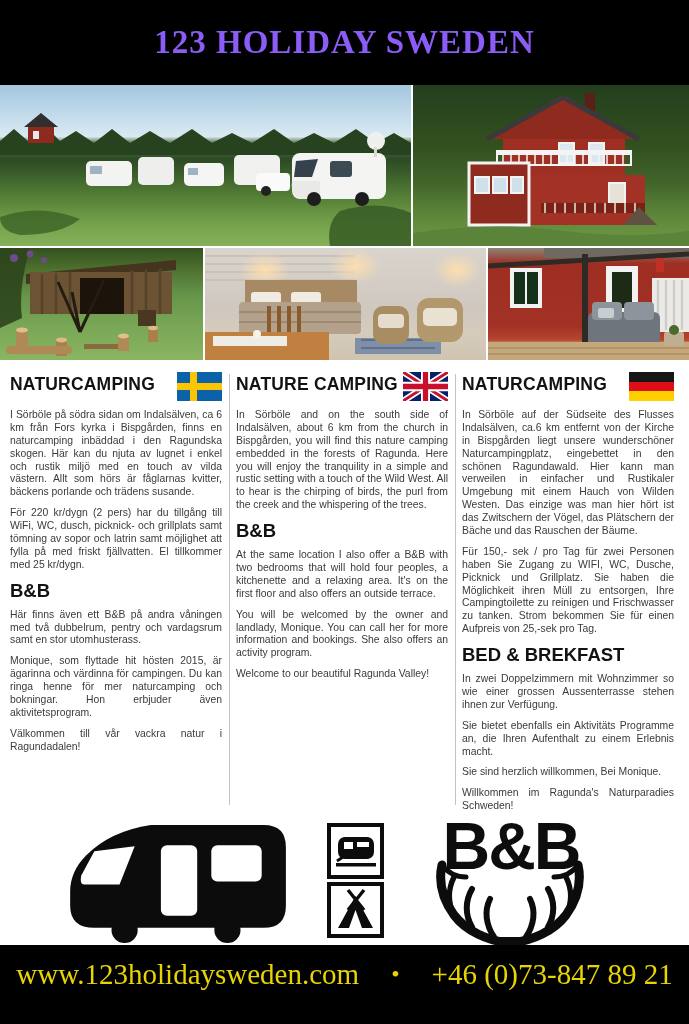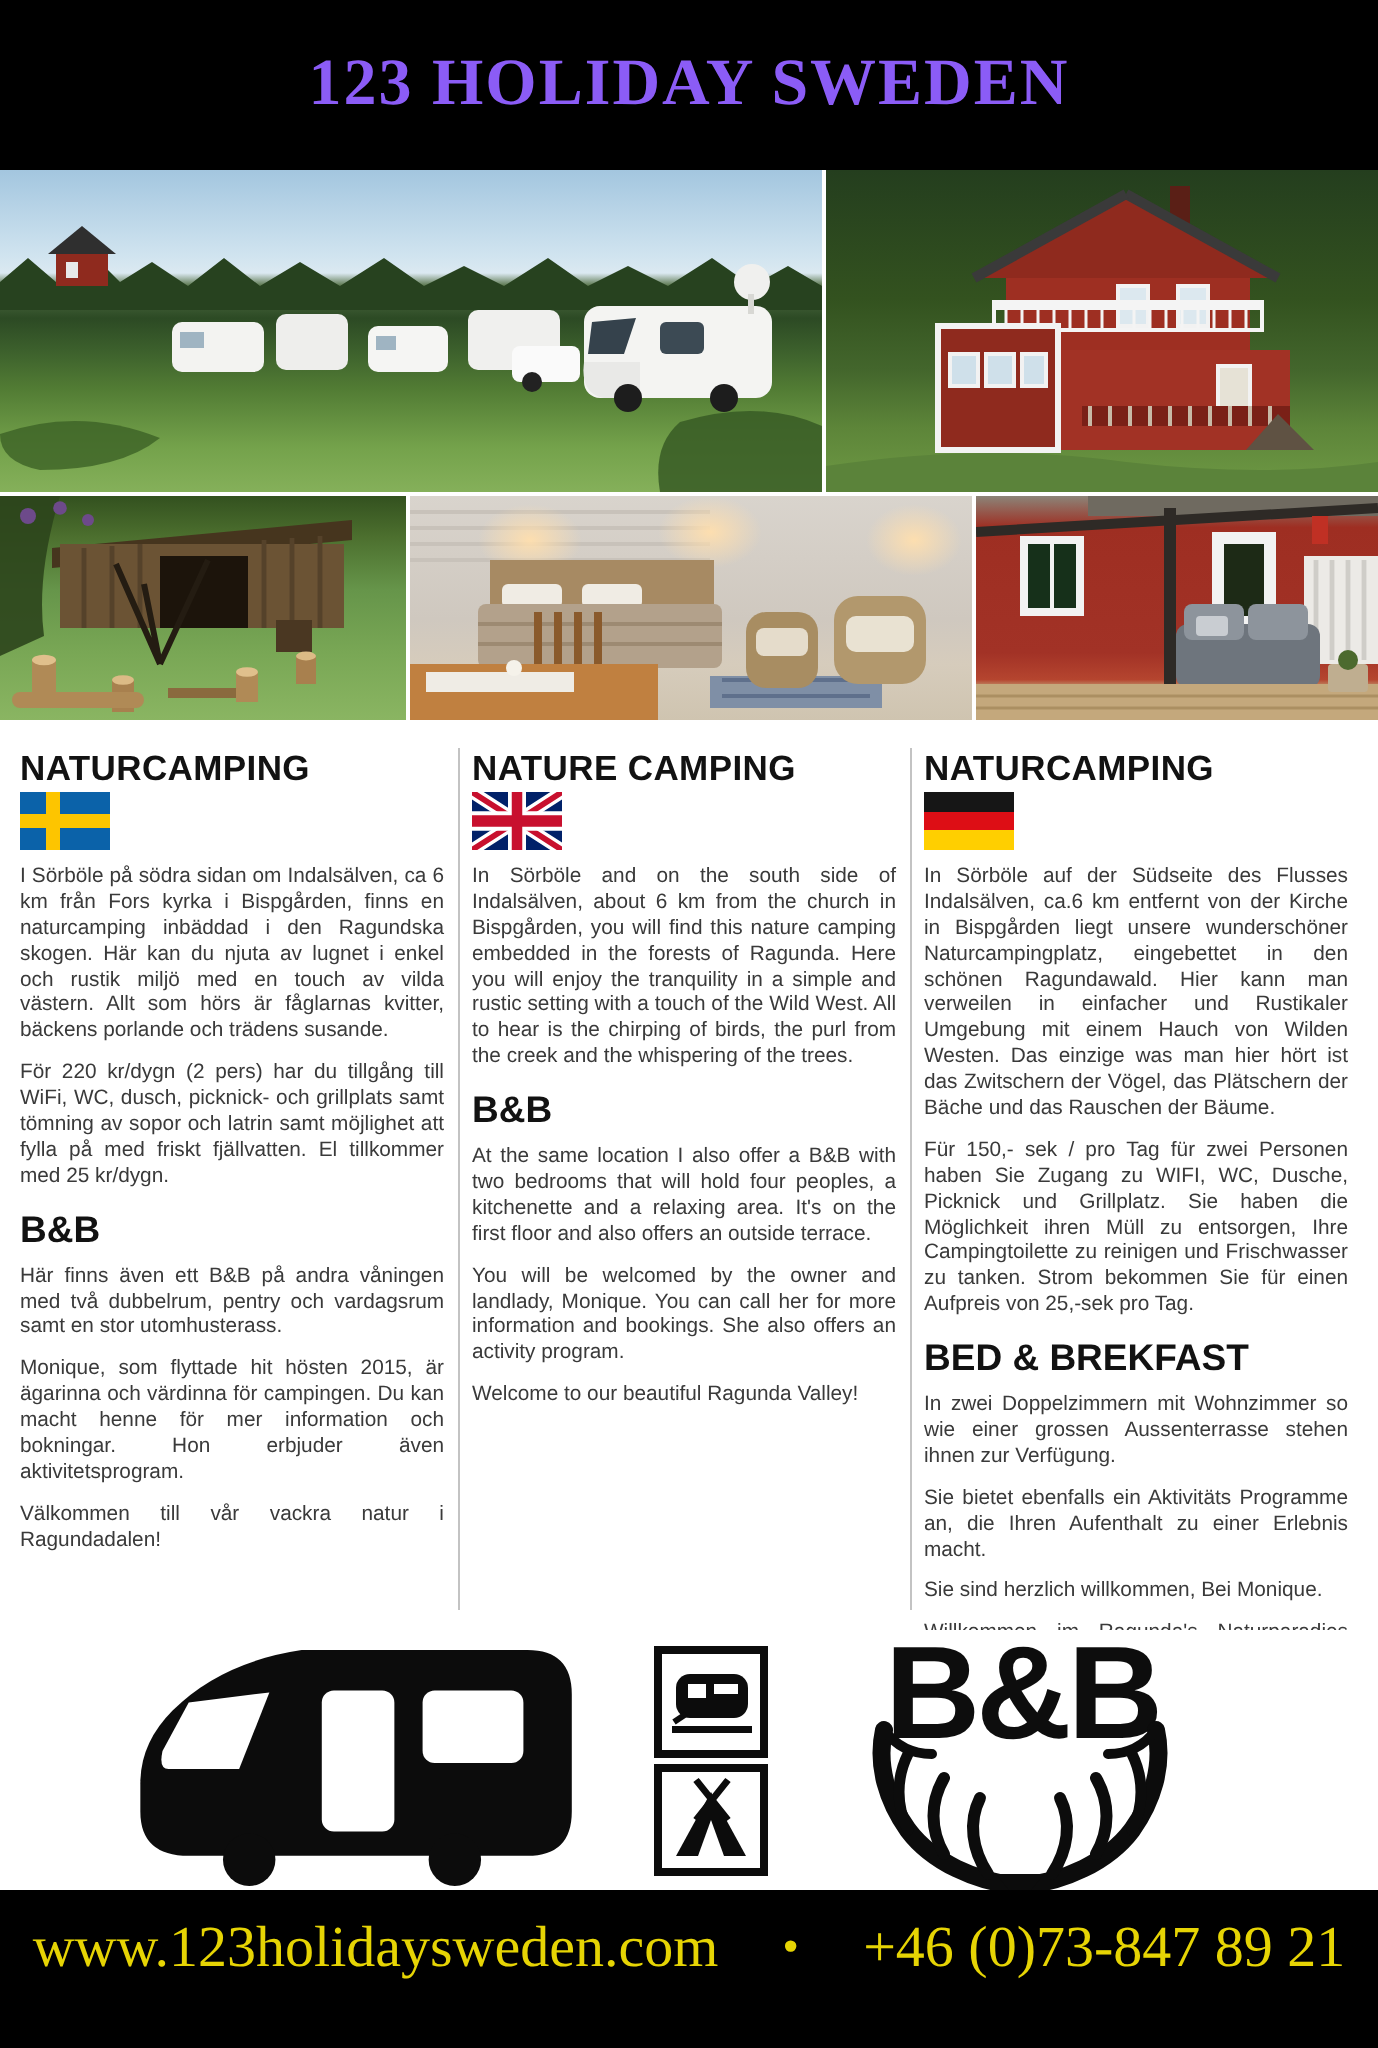--- a/index.html
+++ b/index.html
@@ -31,21 +31,21 @@
     background:linear-gradient(180deg,#d9d4cd 0%,#cfc8bf 55%,#d6ccbc 75%,#cfc4b0 100%);}
   #photoE{left:488px;top:163px;width:201px;height:112px;
     background:linear-gradient(180deg,#8c8478 0%,#9e2e22 14%,#a23226 70%,#b5452f 82%,#c4a87c 86%,#cdb289 100%);}
   
   .content{
     position:absolute;top:360px;left:0;width:689px;height:455px;background:#fff;
     display:flex;box-sizing:border-box;padding:11px 8px 0 10px;
   }
   .col{width:212px;flex:none;}
   .vdivider{width:1px;background:#c3c3c3;margin:3px 6px 10px 7px;flex:none;}
-  .col-head{display:flex;justify-content:space-between;align-items:flex-start;margin-bottom:8px;flex-direction:column;}
+  .col-head{display:flex;justify-content:space-between;align-items:flex-start;margin-bottom:8px;}
   .col-head h2{margin:3px 0 0;font-size:17.5px;font-weight:bold;color:#121212;letter-spacing:0.2px;}
   .col p{margin:0 0 8px;font-size:10.4px;line-height:1.24;text-align:justify;color:#3a3a3a;}
   .col h3{margin:5px 0 7px;font-size:18.5px;font-weight:bold;color:#121212;}
   
   .flag{width:45px;height:29px;position:relative;flex:none;margin-top:1px;}
   .flag-se{background:#0b62a9;}
   .flag-se .h{position:absolute;left:0;top:11px;width:100%;height:7px;background:#fdc500;}
   .flag-se .v{position:absolute;left:13px;top:0;width:7px;height:100%;background:#fdc500;}
   .flag-de .s1{height:34%;background:#161616;}
   .flag-de .s2{height:33%;background:#dd0e15;}
@@ -214,21 +214,21 @@
       <h2>NATURCAMPING</h2>
       <div class="flag flag-se">
           <div class="h"></div>
           <div class="v"></div>
         </div>
     </div>
     <p>I Sörböle på södra sidan om Indalsälven, ca 6 km från Fors kyrka i Bispgården, finns en naturcamping inbäddad i den Ragundska skogen. Här kan du njuta av lugnet i enkel och rustik miljö med en touch av vilda västern. Allt som hörs är fåglarnas kvitter, bäckens porlande och trädens susande.</p>
     <p>För 220 kr/dygn (2 pers) har du tillgång till WiFi, WC, dusch, picknick- och grillplats samt tömning av sopor och latrin samt möjlighet att fylla på med friskt fjällvatten. El tillkommer med 25 kr/dygn.</p>
     <h3>B&amp;B</h3>
     <p>Här finns även ett B&amp;B på andra våningen med två dubbelrum, pentry och vardagsrum samt en stor utomhusterass.</p>
-    <p>Monique, som flyttade hit hösten 2015, är ägarinna och värdinna för campingen. Du kan macht henne för mer information och bokningar. Hon erbjuder även aktivitetsprogram.</p>
+    <p>Monique, som flyttade hit hösten 2015, är ägarinna och värdinna för campingen. Du kan ringa henne för mer naturcamping och bokningar. Hon erbjuder även aktivitetsprogram.</p>
     <p>Välkommen till vår vackra natur i Ragundadalen!</p>
   </section>
 
   <div class="vdivider"></div>
 
   <section class="col" lang="en">
     <div class="col-head">
       <h2>NATURE CAMPING</h2>
       <div class="flag">
         <svg viewBox="0 0 60 36" preserveAspectRatio="none" aria-hidden="true">
@@ -255,21 +255,21 @@
       <div class="flag flag-de">
           <div class="s1"></div>
           <div class="s2"></div>
           <div class="s3"></div>
         </div>
     </div>
     <p>In Sörböle auf der Südseite des Flusses Indalsälven, ca.6 km entfernt von der Kirche in Bispgården liegt unsere wunderschöner Naturcampingplatz, eingebettet in den schönen Ragundawald. Hier kann man verweilen in einfacher und Rustikaler Umgebung mit einem Hauch von Wilden Westen. Das einzige was man hier hört ist das Zwitschern der Vögel, das Plätschern der Bäche und das Rauschen der Bäume.</p>
     <p>Für 150,- sek / pro Tag für zwei Personen haben Sie Zugang zu WIFI, WC, Dusche, Picknick und Grillplatz. Sie haben die Möglichkeit ihren Müll zu entsorgen, Ihre Campingtoilette zu reinigen und Frischwasser zu tanken. Strom bekommen Sie für einen Aufpreis von 25,-sek pro Tag.</p>
     <h3>BED &amp; BREKFAST</h3>
     <p>In zwei Doppelzimmern mit Wohnzimmer so wie einer grossen Aussenterrasse stehen ihnen zur Verfügung.</p>
-    <p>Sie bietet ebenfalls ein Aktivitäts Programme an, die Ihren Aufenthalt zu einer Erlebnis macht.</p>
+    <p>Sie bietet ebenfalls ein Aktivitäts Programme an, die Ihren Aufenthalt zu einem Erlebnis macht.</p>
     <p>Sie sind herzlich willkommen, Bei Monique.</p>
     <p>Willkommen im Ragunda's Naturparadies Schweden!</p>
   </section>
 </div>
 
 <div class="icons-band">
 
   <svg class="abs" style="left:58px;top:4px;width:232px;height:125px;" viewBox="0 0 230 124" aria-hidden="true">
     <path d="M92,6 H204 Q226,6 226,28 V86 Q226,108 204,108 H36 Q12,108 12,86 V72 Q12,52 28,36 Q52,12 92,6 Z" fill="#0c0c0c"></path>
     <path d="M36,32 L76,27 L61,65 L26,65 Q21,65 23,56 Z" fill="#fff"></path>

